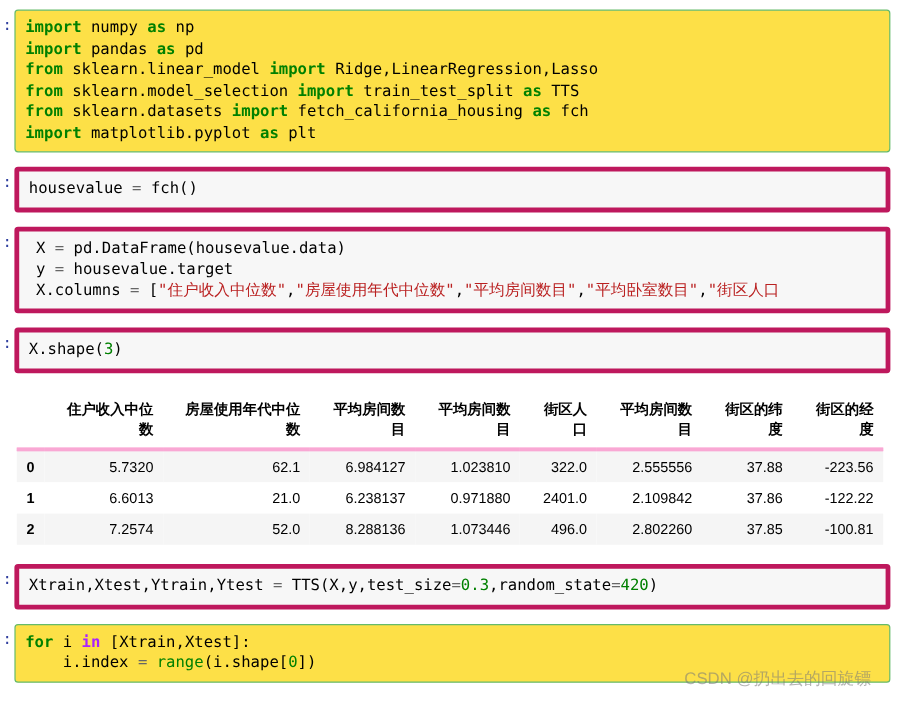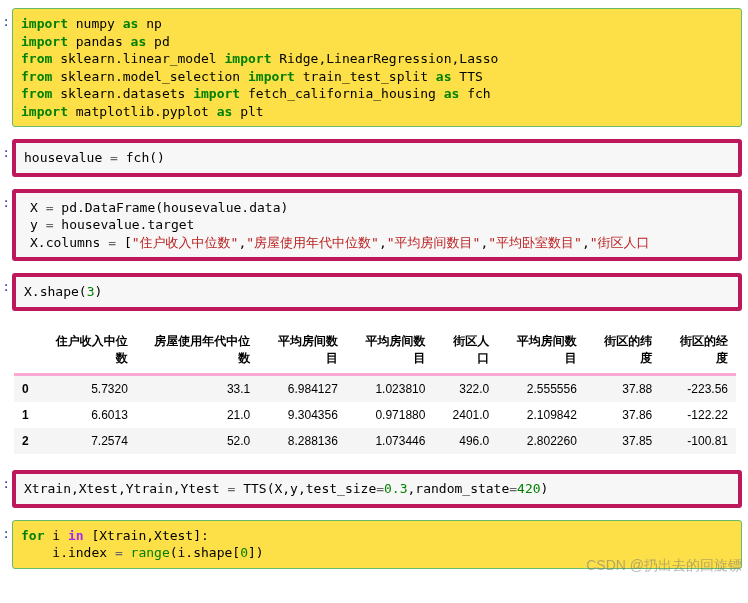--- a/index.html
+++ b/index.html
@@ -82,21 +82,21 @@
   overflow-x: scroll;
   padding-left: 14px;
 }
 .h-scroll::-webkit-scrollbar { height: 14px; }
 .h-scroll::-webkit-scrollbar-track { background: #f1f1f1; }
 .h-scroll::-webkit-scrollbar-thumb { background: #c1c1c1; border-radius: 2px; }
 
 .watermark {
   position: absolute;
   bottom: 6px;
-  right: 6px;
+  right: 22px;
   color: rgba(120,120,120,0.55);
   font-size: 14px;
   font-family: sans-serif;
   pointer-events: none;
 }
 </style>
 </head>
 <body>
 
 <div class="cell">
@@ -148,33 +148,33 @@
             <th>街区人口</th>
             <th>平均房间数目</th>
             <th>街区的纬度</th>
             <th>街区的经度</th>
           </tr>
         </thead>
       <tbody>
           <tr>
             <th>0</th>
             <td>5.7320</td>
-            <td>33.1</td>
+            <td>62.1</td>
             <td>6.984127</td>
             <td>1.023810</td>
             <td>322.0</td>
             <td>2.555556</td>
             <td>37.88</td>
             <td>-223.56</td>
           </tr>
           <tr>
             <th>1</th>
             <td>6.6013</td>
             <td>21.0</td>
-            <td>9.304356</td>
+            <td>6.238137</td>
             <td>0.971880</td>
             <td>2401.0</td>
             <td>2.109842</td>
             <td>37.86</td>
             <td>-122.22</td>
           </tr>
           <tr>
             <th>2</th>
             <td>7.2574</td>
             <td>52.0</td>

